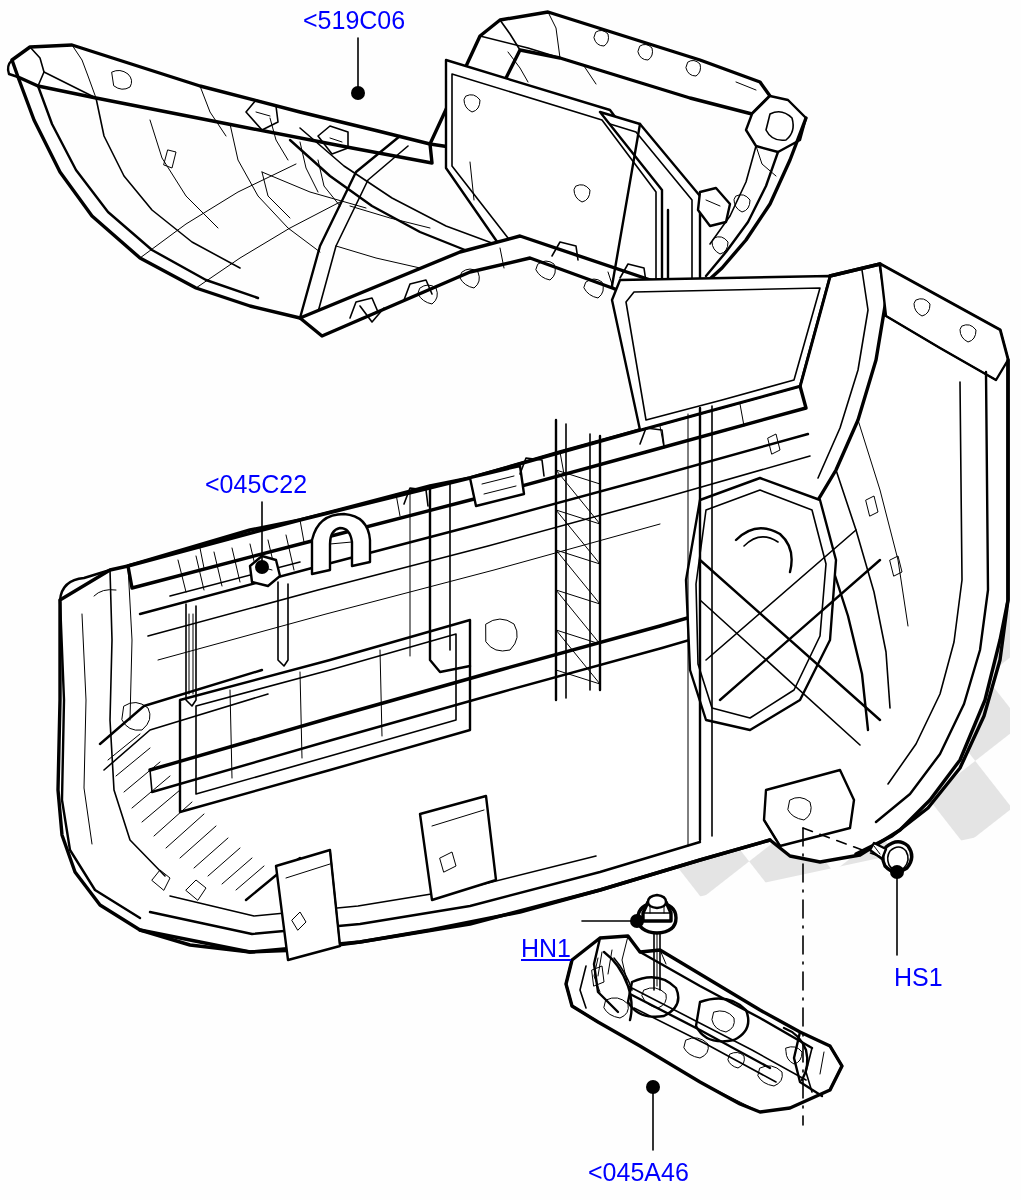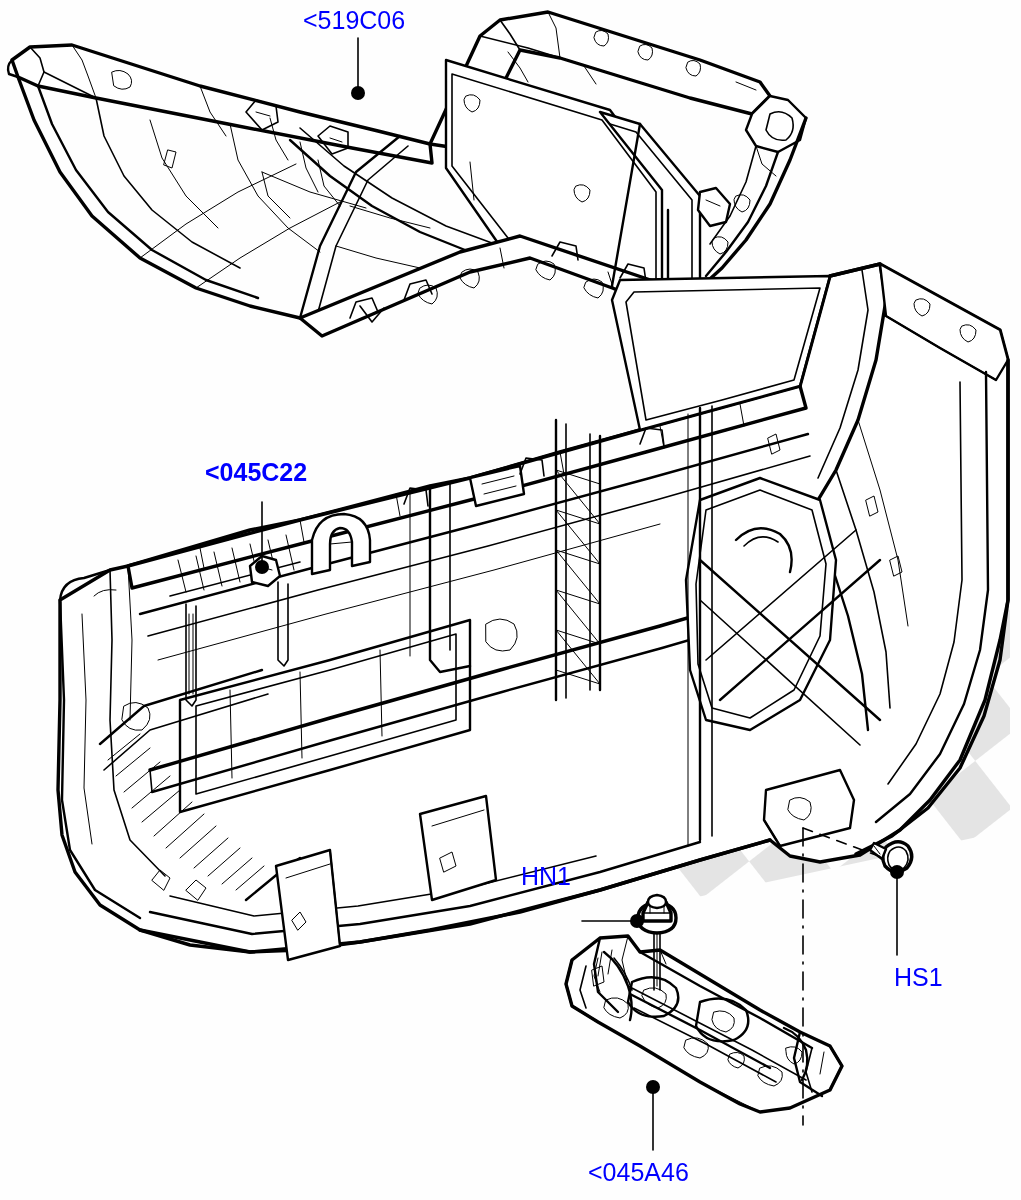--- a/index.html
+++ b/index.html
@@ -420,21 +420,21 @@
       <line class="art t15" x1="897" y1="875" x2="897" y2="955"></line>
       <circle cx="897" cy="872" r="7" fill="#000"></circle>
 
       <line class="art t15" x1="653" y1="1090" x2="653" y2="1150"></line>
       <circle cx="653" cy="1087" r="7" fill="#000"></circle>
     </g>
   </svg>
 
   <div class="callout" style="left:303px;top:6px;">&lt;519C06</div>
 
-  <div class="callout" style="left:205px;top:458px;font-weight:bold;">&lt;045C22</div>
-
-  <div class="callout" style="left:521px;top:862px;">HN1</div>
+  <div class="callout" style="left:205px;top:470px;">&lt;045C22</div>
+
+  <div class="callout" style="left:521px;top:934px;text-decoration:underline;">HN1</div>
 
   <div class="callout" style="left:894px;top:963px;">HS1</div>
 
   <div class="callout" style="left:588px;top:1158px;">&lt;045A46</div>
 
 </div>
 
 </body></html>

